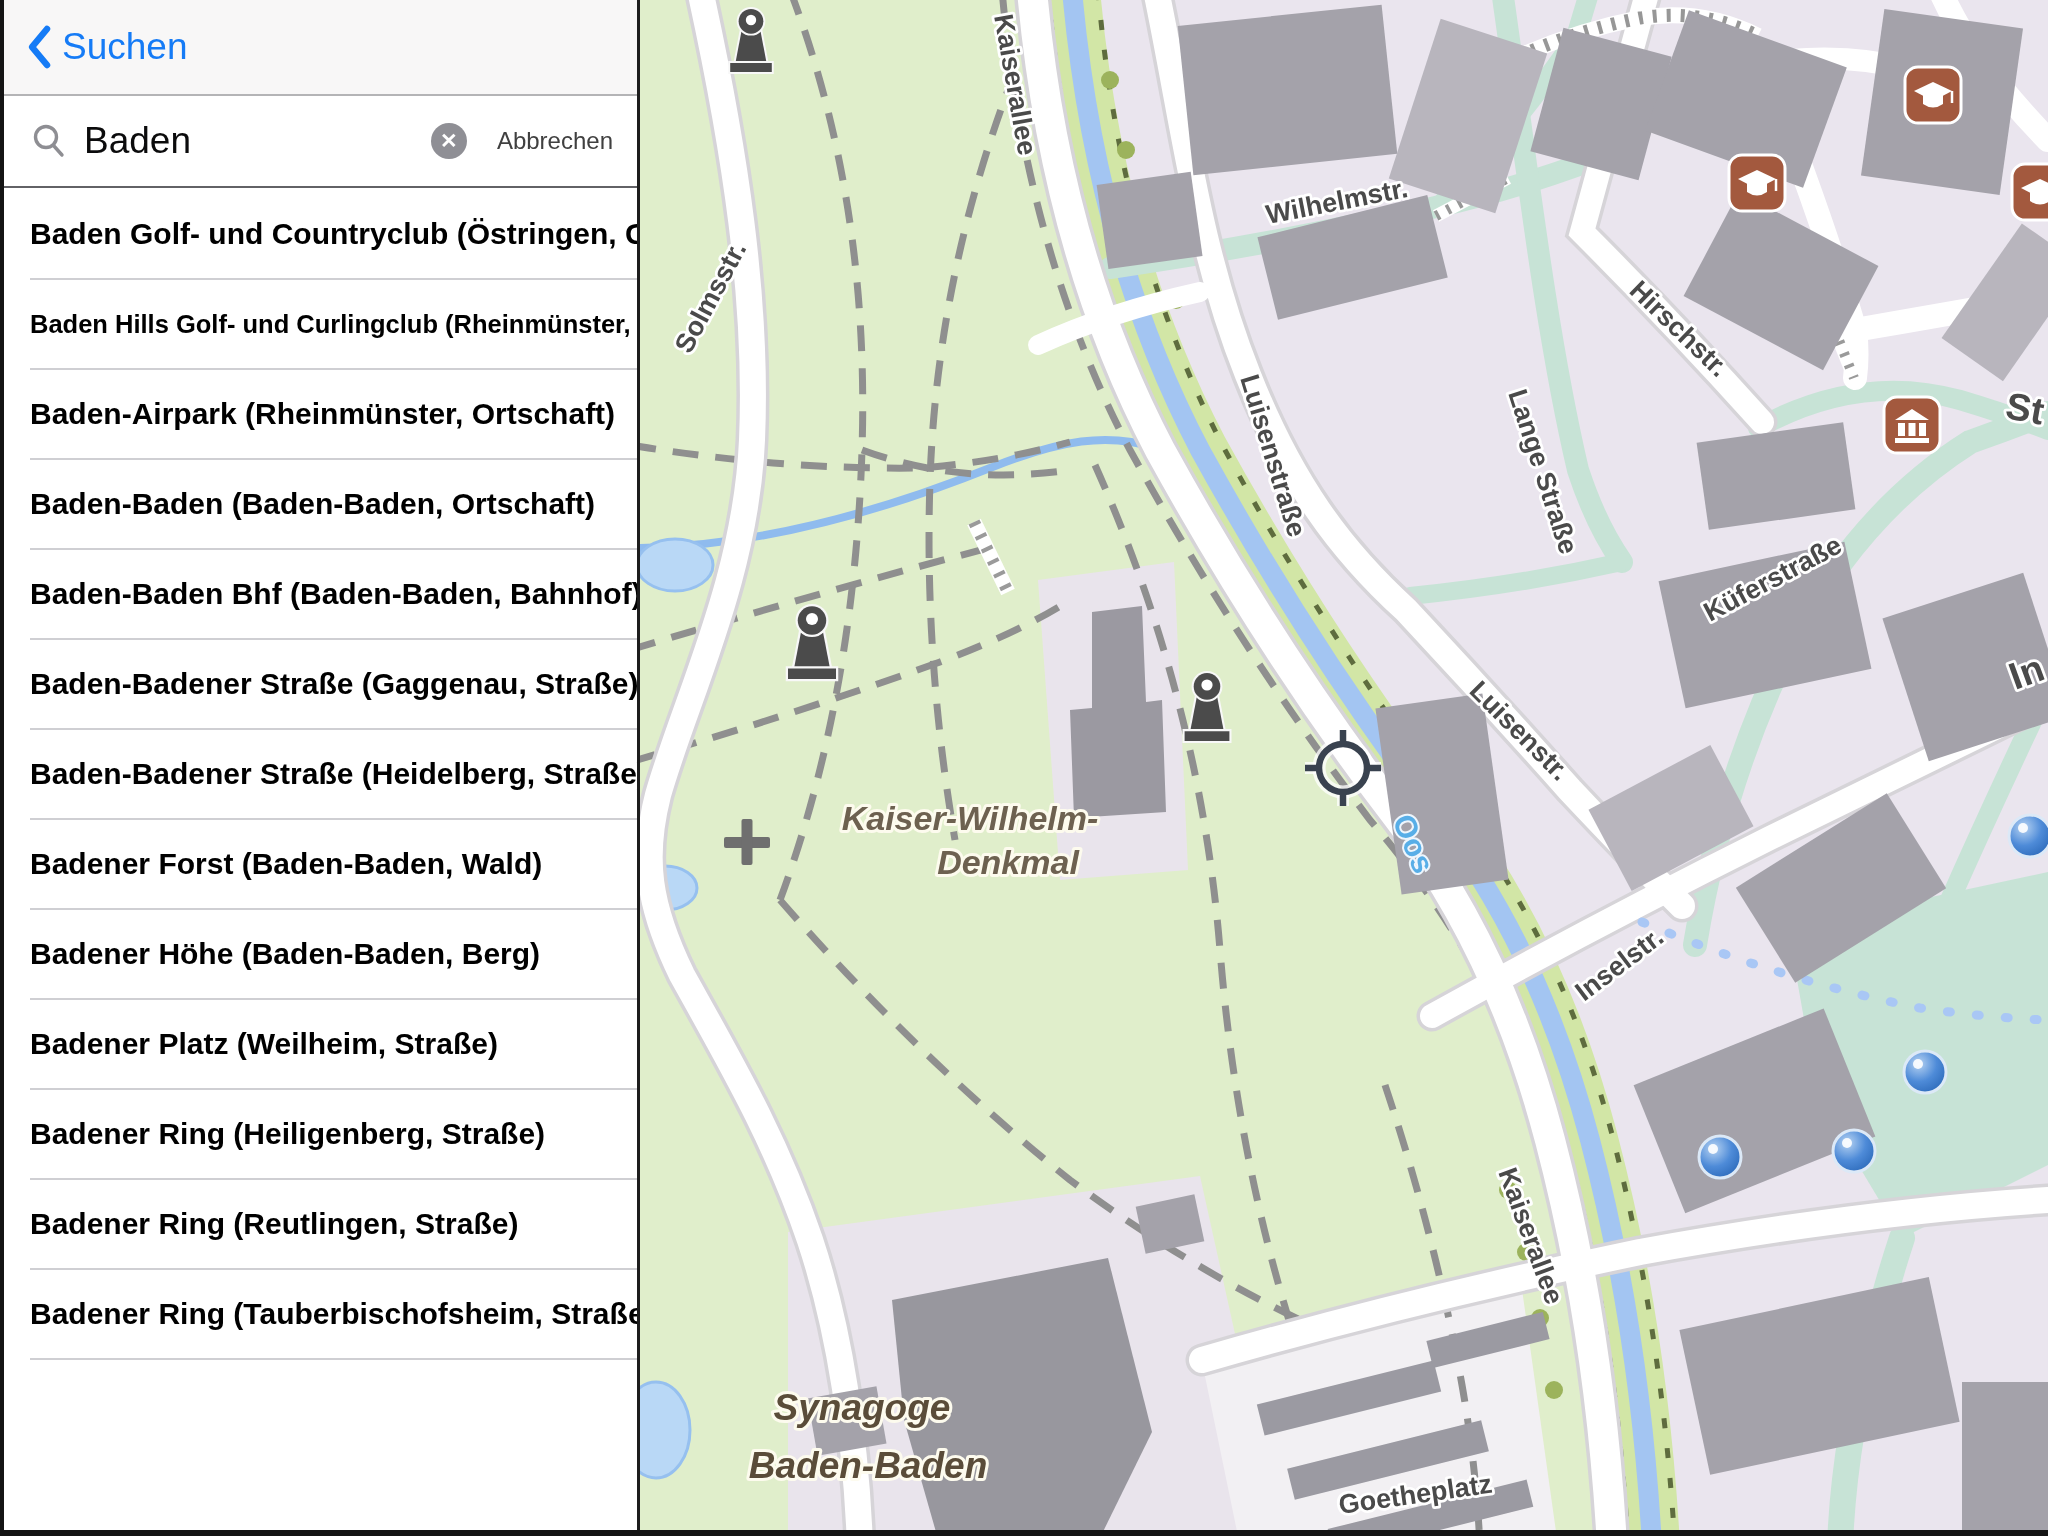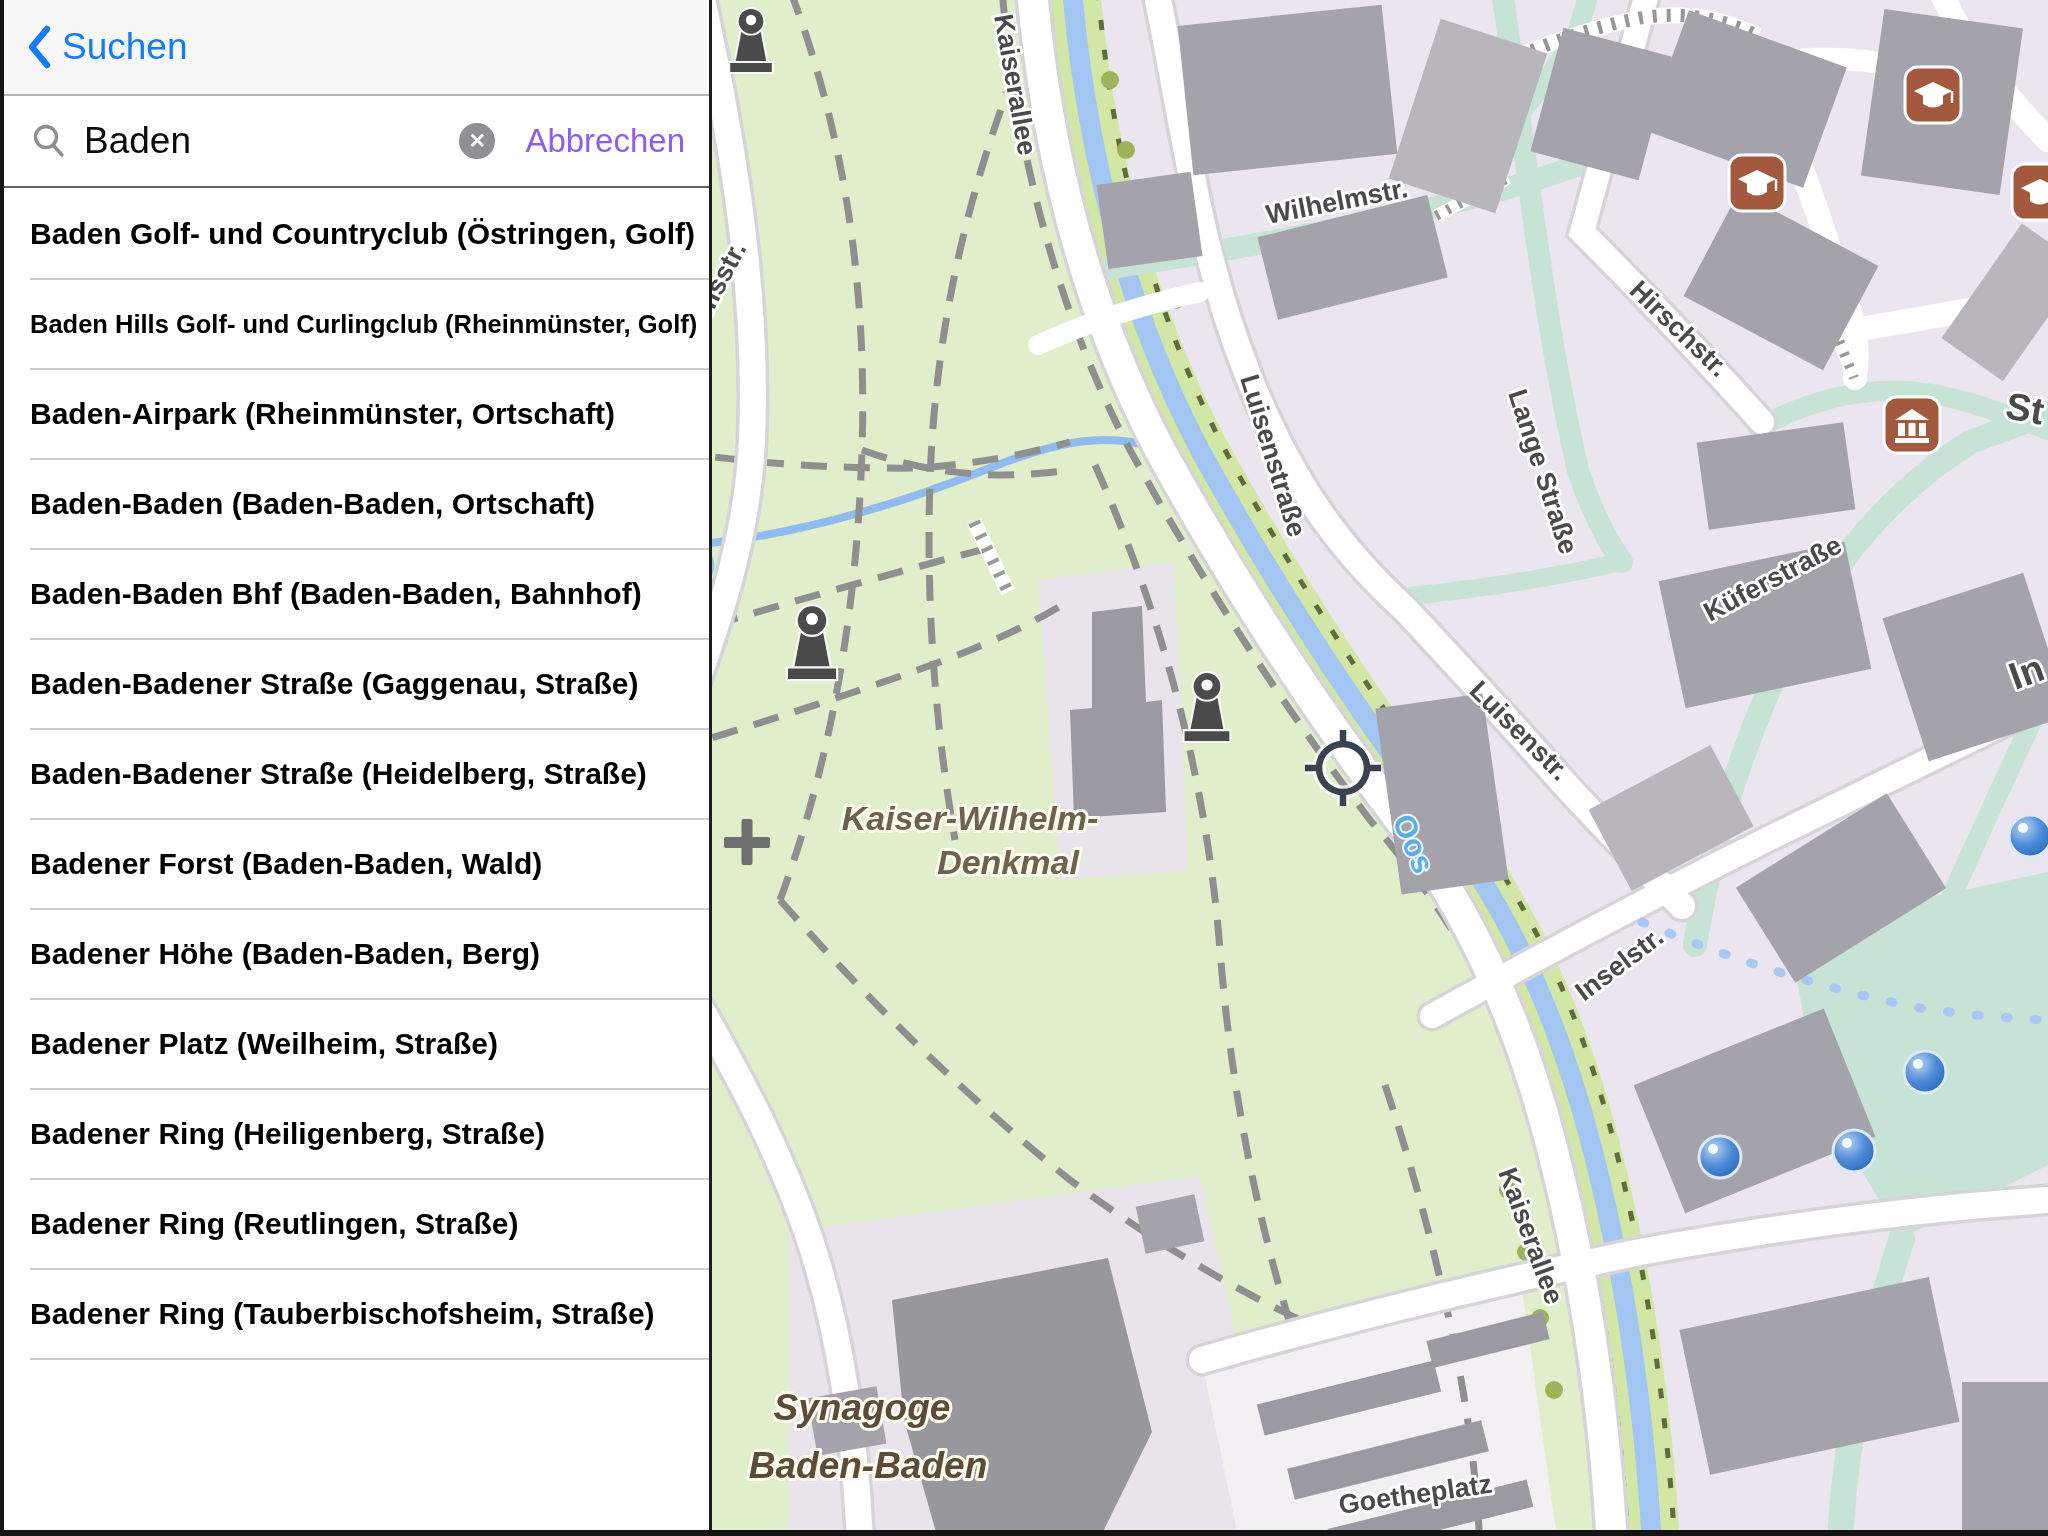--- a/index.html
+++ b/index.html
@@ -2,33 +2,33 @@
 <html><head>
 <meta charset="utf-8">
 <style>
   html,body{margin:0;padding:0;}
   body{width:2048px;height:1536px;position:relative;overflow:hidden;
        font-family:"Liberation Sans",sans-serif;background:#fff;}
   .edge-left{position:absolute;left:0;top:0;width:4px;height:1536px;background:#141414;z-index:60}
   .edge-bottom{position:absolute;left:0;top:1530px;width:2048px;height:6px;background:#141414;z-index:60}
 
   
-  .panel{position:absolute;left:0;top:0;width:712px;height:1536px;background:#fff;
+  .panel{position:absolute;left:0;top:0;width:640px;height:1536px;background:#fff;
          border-right:3px solid #1d1d1d;box-sizing:border-box;z-index:40}
   .navbar{height:96px;background:#f8f7f7;border-bottom:2px solid #b4b4b6;
           display:flex;align-items:center;padding-left:24px;box-sizing:border-box}
   .back{display:flex;align-items:center;gap:8px;color:#157bf6;font-size:37px;cursor:pointer}
   .searchrow{height:92px;display:flex;align-items:center;padding:0 16px 0 30px;
              border-bottom:2px solid #626266;box-sizing:border-box;background:#fff}
   .field{flex:1;display:flex;align-items:center;gap:14px;margin-right:30px;min-width:0}
   .field input{flex:1;border:none;outline:none;background:transparent;color:#0b0b0c;
                font-size:37px;font-family:Liberation Sans, sans-serif;min-width:0}
   .clearbtn{flex:0 0 auto;width:36px;height:36px;border-radius:50%;background:#8f8f95;color:#fff;
             display:flex;align-items:center;justify-content:center;font-size:21px;font-weight:700;cursor:pointer}
-  .cancel{flex:0 0 auto;color:#8b5cf6;font-size:33px;padding-right:8px;cursor:pointer}
+  .cancel{flex:0 0 auto;color:#404040;font-size:24px;padding-right:8px;cursor:pointer}
   .results{position:absolute;top:190px;left:0;right:0}
   .row{height:88px;margin-left:30px;padding-right:10px;border-bottom:2px solid #cfcfd3;
        display:flex;align-items:center;font-weight:700;font-size:30px;color:#000;
        white-space:nowrap;overflow:hidden;cursor:pointer}
   .row.small{font-size:25.5px}
 
   
   .map{position:absolute;left:640px;top:0;width:1408px;height:1536px;background:#e0eecb}
   .map svg{display:block}
   text.street{font-family:"Liberation Sans",sans-serif;font-size:27px;font-weight:700;fill:#4a4a4a;

